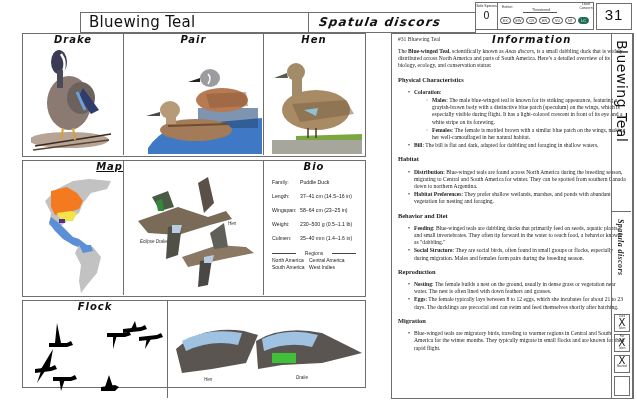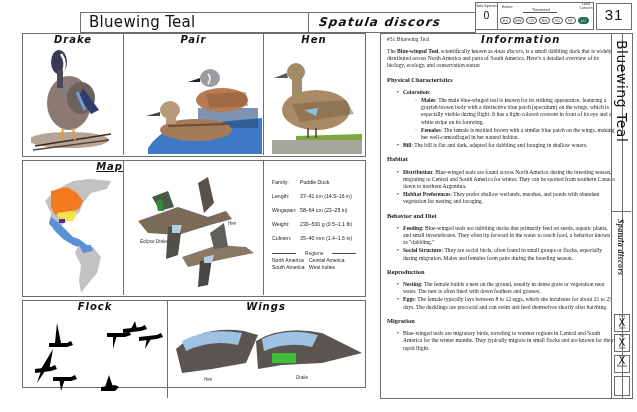--- a/index.html
+++ b/index.html
@@ -47,21 +47,21 @@
   .regions-title::before, .regions-title::after { content: ""; position: absolute; top: 3px; width: 24px; border-top: 0.5px solid #444; }
   .regions-title::before { left: 0; } .regions-title::after { right: 0; }
   .region { position: absolute; font-family: "Liberation Sans", sans-serif; font-size: 5px; color:#222; white-space: nowrap; }
 
   #bottom-row { left: 22px; top: 300px; width: 344px; height: 88px; }
   #cell-flock { left: 0; top: 0; width: 145px; height: 97px; border-right: 1.5px solid #6e6e6e; position: absolute; }
   #cell-wings { left: 145px; top: 0; width: 196px; height: 97px; position: absolute; }
   .img-cap { position: absolute; font-family: "Liberation Sans", sans-serif; font-style: italic; font-size: 4.5px; color: #333; }
 
   
-  #info-panel { left: 380px; top: 33px; width: 243px; height: 366px; }
+  #info-panel { left: 391px; top: 33px; width: 243px; height: 366px; }
   #info-ref { position: absolute; left: 6px; top: 2px; font-size: 5.6px; color:#333; }
   #info-title { position: absolute; left: 100px; top: 0px; font-family: "DejaVu Sans", sans-serif; font-style: italic; font-weight: bold; font-size: 10px; letter-spacing: 1.2px; color:#111; }
   #info-body { position: absolute; left: 6px; top: 12px; width: 228px; font-family: "Liberation Serif", serif; font-size: 5.6px; line-height: 7.2px; color:#222; }
   #info-body p { margin-top: 2px; }
   #info-body h3 { font-size: 6.4px; font-weight: bold; margin: 6px 0 6px 0; }
   #info-body ul { list-style: none; padding-left: 10px; }
   #info-body li { position: relative; padding-left: 6px; margin-top: 1px; }
   #info-body li::before { content: "\2022"; position: absolute; left: 0; top: 0; }
   #info-body ul ul { padding-left: 12px; }
   #info-body ul ul li::before { content: "\25E6"; color: #888; }
@@ -188,20 +188,21 @@
       <path d="M44 58 L54 58 L52 66 L44 66 Z" fill="#b8cde0"></path>
       <path d="M54 90 L90 78 L118 80 L126 86 L96 92 L60 100 Z" fill="#8a7864"></path>
       <path d="M82 66 L96 56 L100 80 L86 82 Z" fill="#606058"></path>
       <path d="M72 94 L84 92 L80 118 L70 120 Z" fill="#4a4844"></path>
       <path d="M76 90 L86 88 L84 96 L76 96 Z" fill="#b8cde0"></path>
     </svg>
     <span class="img-cap" style="left:16px;top:78px;">Eclipse Drake</span>
     <span class="img-cap" style="left:104px;top:60px;">Hen</span>
   </div>
   <div id="cell-bio">
+    <div class="panel-title">Bio</div>
     <div class="bio-row" style="top:18px"><span class="k">Family:</span><span>Puddle Duck</span></div>
     <div class="bio-row" style="top:32px"><span class="k">Length:</span><span>37–41 cm (14.5–16 in)</span></div>
     <div class="bio-row" style="top:46px"><span class="k">Wingspan:</span><span>58–64 cm (23–25 in)</span></div>
     <div class="bio-row" style="top:60px"><span class="k">Weight:</span><span>230–500 g (0.5–1.1 lb)</span></div>
     <div class="bio-row" style="top:74px"><span class="k">Culmen:</span><span>35–40 mm (1.4–1.6 in)</span></div>
     <div class="regions-title">Regions</div>
     <span class="region" style="left:8px;top:96px">North America</span>
     <span class="region" style="left:45px;top:96px">Central America</span>
     <span class="region" style="left:8px;top:103px">South America</span>
     <span class="region" style="left:45px;top:103px">West Indies</span>
@@ -225,21 +226,20 @@
         <path d="M80 20 L98 20 L102 18 L104 22 L98 24 L80 24 Z"></path>
           <path d="M86 22 L86 36 L90 22 Z"></path>
         <path d="M96 16 L114 14 L118 12 L120 16 L114 18 L96 20 Z"></path>
           <path d="M104 16 L108 8 L110 16 Z"></path>
         <path d="M112 24 L130 22 L134 20 L136 24 L130 26 L112 28 Z"></path>
           <path d="M120 24 L118 36 L124 26 Z"></path>
       </g>
     </svg>
   </div>
   <div id="cell-wings">
-    <div class="panel-title">Wings</div>
     <svg class="abs" style="left:4px;top:18px" width="190" height="70">
       <path d="M4 30 Q30 6 72 12 L86 16 L74 44 L40 50 L10 54 Z" fill="#5a5550"></path>
       <path d="M10 22 Q36 8 70 14 L66 26 Q40 20 14 32 Z" fill="#9fc2e2"></path>
       <path d="M84 22 Q110 6 150 14 L190 34 L150 44 L110 46 L86 50 Z" fill="#5a5550"></path>
       <path d="M90 20 Q116 8 146 16 L140 28 Q116 22 92 32 Z" fill="#9fc2e2"></path>
       <rect x="100" y="34" width="24" height="10" fill="#3fbf3a"></rect>
     </svg>
     <span class="img-cap" style="left:36px;top:76px;">Hen</span>
     <span class="img-cap" style="left:128px;top:74px;">Drake</span>
   </div>

